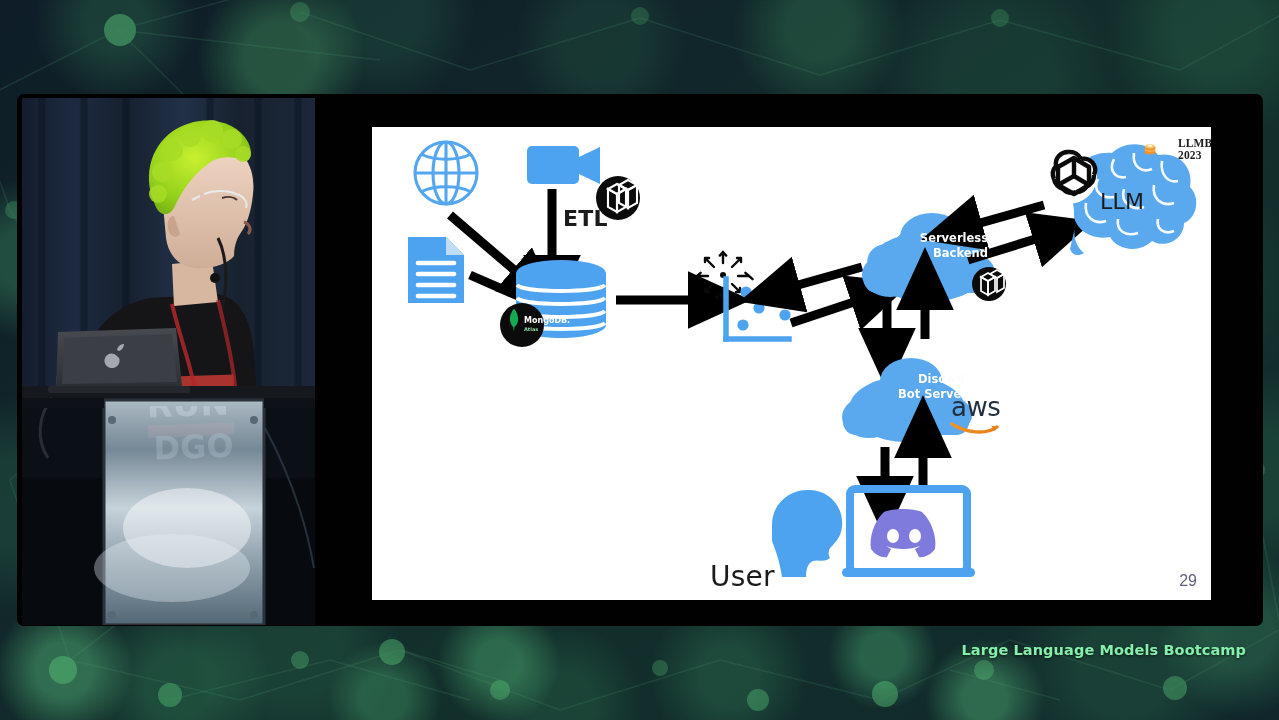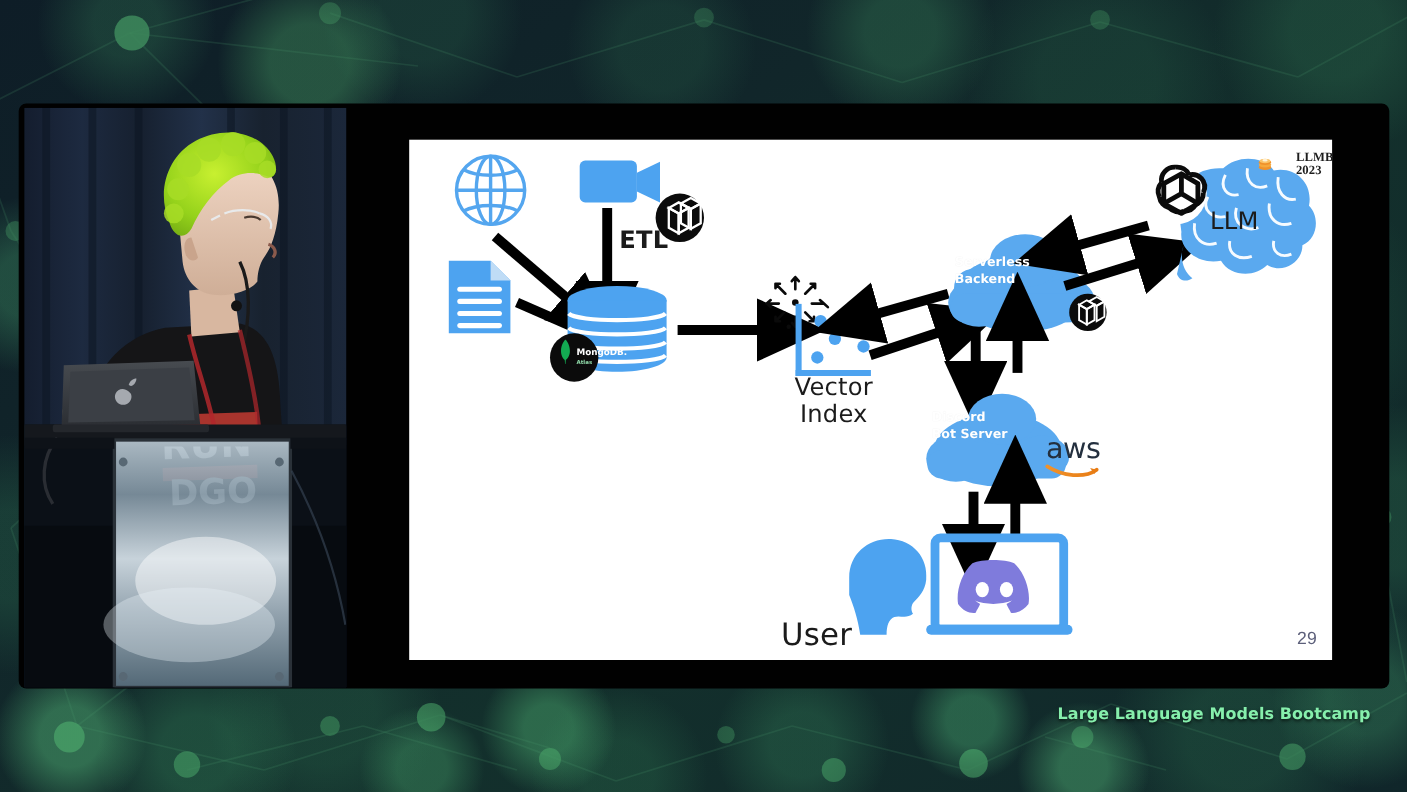--- a/index.html
+++ b/index.html
@@ -97,21 +97,21 @@
     font-weight: 700;
     color: #1d1d1d;
     letter-spacing: .1px;
   }
   .cloud-text {
     position: absolute;
     color: #ffffff;
     font-family: "DejaVu Sans", sans-serif;
     font-weight: bold;
     font-size: 11.5px;
-    text-align: left;
+    text-align: right;
     line-height: 1.28;
     white-space: pre;
     text-shadow: 0 0 1px rgba(0,0,0,.08);
   }
 
   
   #footer-title {
     position: absolute;
     right: 33px; bottom: 62px;
     font-family: "DejaVu Sans", sans-serif;
@@ -533,22 +533,20 @@
       <path d="M400 398 C 400 376 418 362 438 363 C 458 364 472 380 470 400
                C 469 410 463 416 459 420 C 456 423 456 428 458 431
                C 452 436 446 432 441 434 C 436 436 434 442 434 450
                L 410 450 C 408 436 404 424 400 414 Z"></path>
     </g>
   </svg>
 
   <div class="slide-label" style="left:191px; top:79px; font-size:22px;font-weight:bold;">ETL</div>
 
 
-  <div class="slide-label" style="left:326px; top:213px; width:120px; font-size:22px;">Vector
-Index</div>
 
   <div class="slide-label" style="left:728px; top:62px; font-size:22px;">LLM</div>
 
   <div class="slide-label" style="left:338px; top:434px; font-size:28px;">User</div>
 
   <div class="cloud-text" style="left:496px; top:104px; width:120px;">Serverless
 Backend</div>
 
   <div class="cloud-text" style="left:475px; top:245px; width:120px;">Discord
 Bot Server</div>

